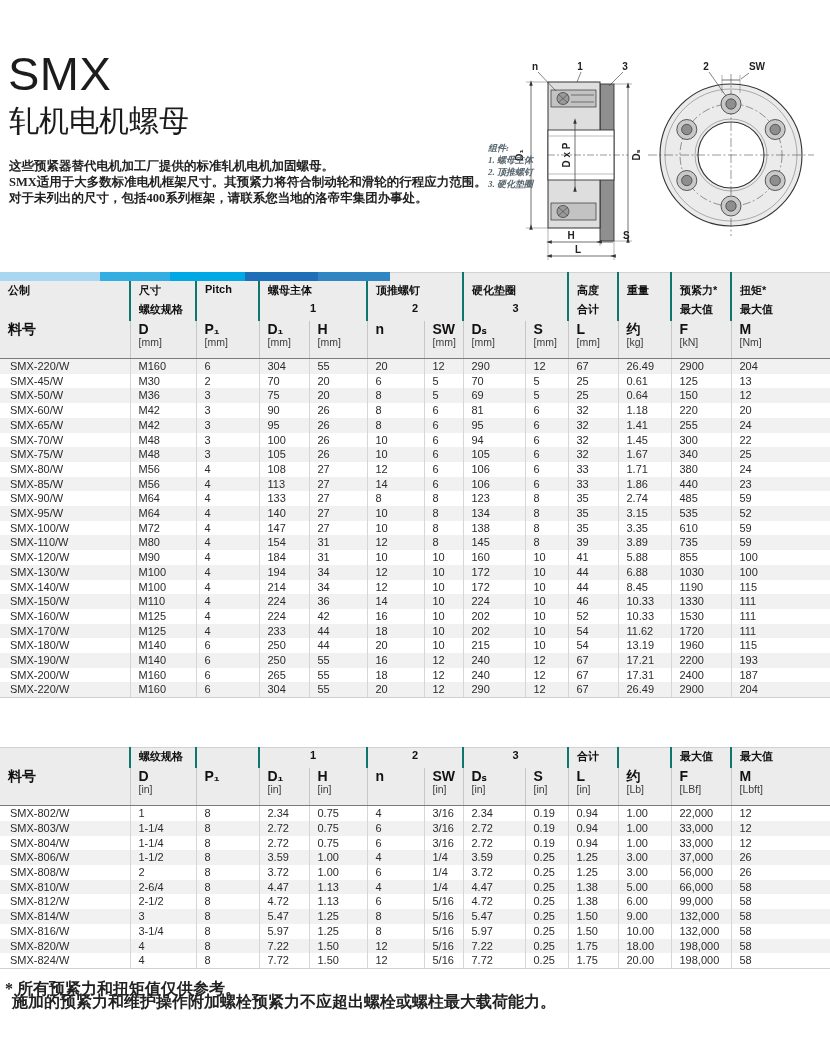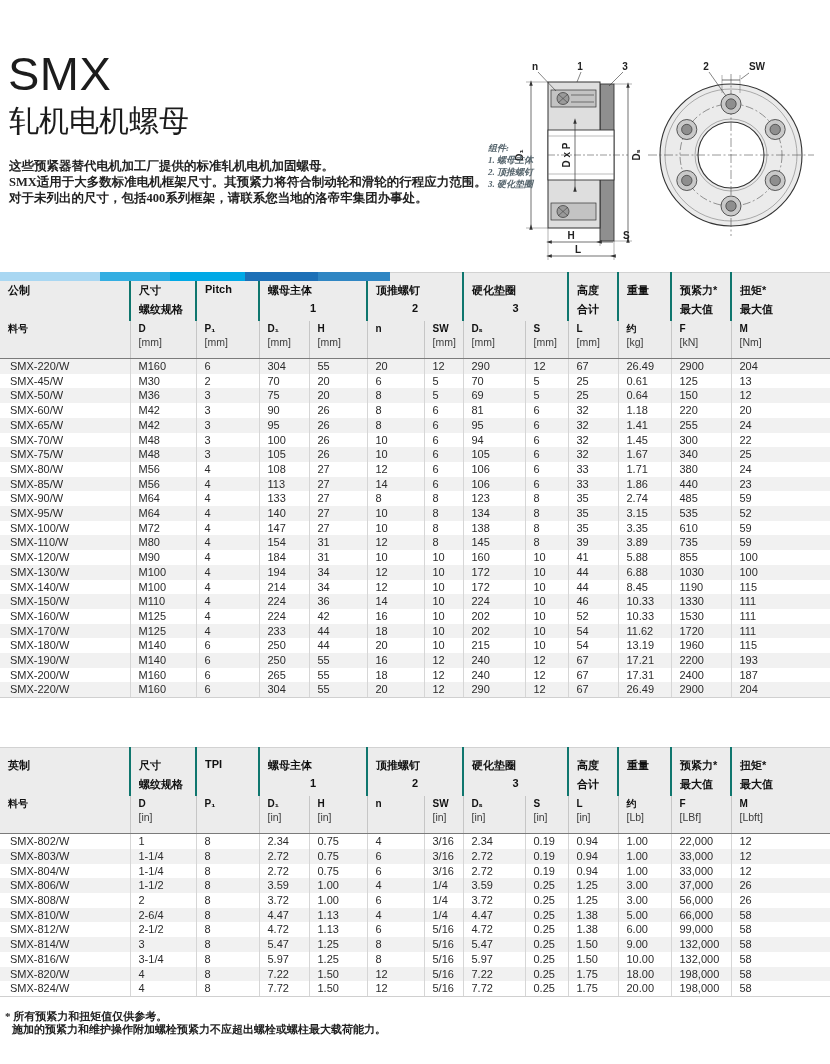--- a/index.html
+++ b/index.html
@@ -19,36 +19,36 @@
   .tbl-wrap{position:relative;}
   .brand-bar{position:absolute;left:0;top:0;height:9px;display:flex;z-index:2;}
   .brand-bar span{display:block;height:9px;}
   table{border-collapse:collapse;table-layout:fixed;width:830px;}
   thead th{background:#ececec;font-weight:bold;text-align:left;vertical-align:top;
            font-size:11px;color:#111;box-sizing:border-box;}
   thead{border-top:1px solid #d2d2d2;}
   .hr-a th{height:28px;padding:10px 0 0 8px;}
   .hr-b th{height:20px;padding:1px 0 0 8px;}
   .hr-c th{height:38px;padding:1px 0 0 8px;border-bottom:1px solid #7b7b7b;}
-  .hr-c th .lbl{display:block;font-size:10px;line-height:14px;}
+  .hr-c th .lbl{display:block;font-size:14px;line-height:14px;}
   .hr-c th .unit{display:block;font-weight:normal;font-size:10.5px;line-height:13px;color:#3d3d3d;}
   th.gb{border-left:2px solid #0f766e;}
   .hr-c th + th{border-left:1px solid #c6c6c6;}
   th.ctr{text-align:center;padding-left:0;}
   tbody td{height:14.7px;line-height:14.7px;font-size:11px;color:#2b2b2b;
            padding:0 0 0 8px;white-space:nowrap;overflow:hidden;box-sizing:border-box;}
   tbody td:first-child{padding-left:10px;margin-left:40px;}
   tbody td + td{border-left:1px solid #d6d6d6;}
   tbody tr:last-child td{border-bottom:1px solid #d0d0d0;}
   .metric tbody tr:nth-child(odd) td{background:#f1f1f1;}
   .imperial tbody tr:nth-child(even) td{background:#f1f1f1;}
   .imperial-wrap{margin-top:49px;}
   
   .footnotes{margin:13px 6px 0 5px;font-family:"Liberation Serif","DejaVu Serif",serif;
-             font-weight:700;font-size:11px;line-height:13px;color:#222;}
+             font-weight:700;font-size:16px;line-height:13px;color:#222;}
   .footnotes .indent{padding-left:7px;}
 </style>
 </head>
 <body>
 
 <div class="top-block">
   <div class="page-title">SMX</div>
   <div class="page-subtitle">轧机电机螺母</div>
   <div class="descr">
     <div>这些预紧器替代电机加工厂提供的标准轧机电机加固螺母。</div>
@@ -625,32 +625,20 @@
         <col style="width:57px">
       <col style="width:39px">
         <col style="width:62px">
         <col style="width:43px">
       <col style="width:50px">
         <col style="width:53px">
         <col style="width:60px">
         <col style="width:99px">
     </colgroup>
     <thead>
-      <tr class="hr-a">
-        <th>英制</th>
-        <th class="gb">尺寸</th>
-        <th class="gb">TPI</th>
-        <th class="gb" colspan="2">螺母主体</th>
-        <th class="gb" colspan="2">顶推螺钉</th>
-        <th class="gb" colspan="2">硬化垫圈</th>
-        <th class="gb">高度</th>
-        <th class="gb">重量</th>
-        <th class="gb">预紧力*</th>
-        <th class="gb">扭矩*</th>
-      </tr>
       <tr class="hr-b">
         <th></th>
         <th class="gb">螺纹规格</th>
         <th class="gb"></th>
         <th class="gb ctr" colspan="2">1</th>
         <th class="gb ctr" colspan="2">2</th>
         <th class="gb ctr" colspan="2">3</th>
         <th class="gb">合计</th>
         <th class="gb"></th>
         <th class="gb">最大值</th>

